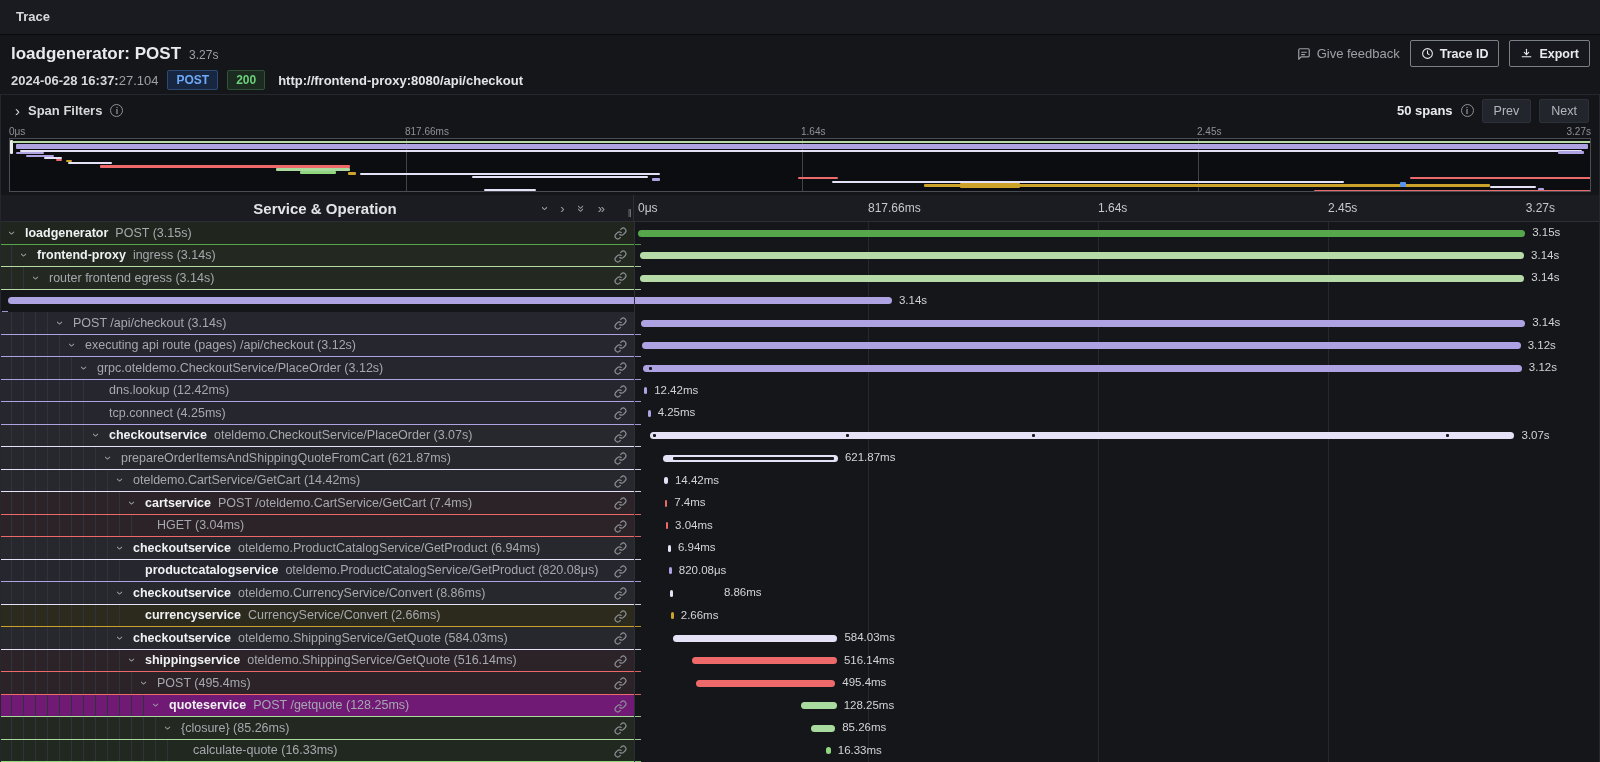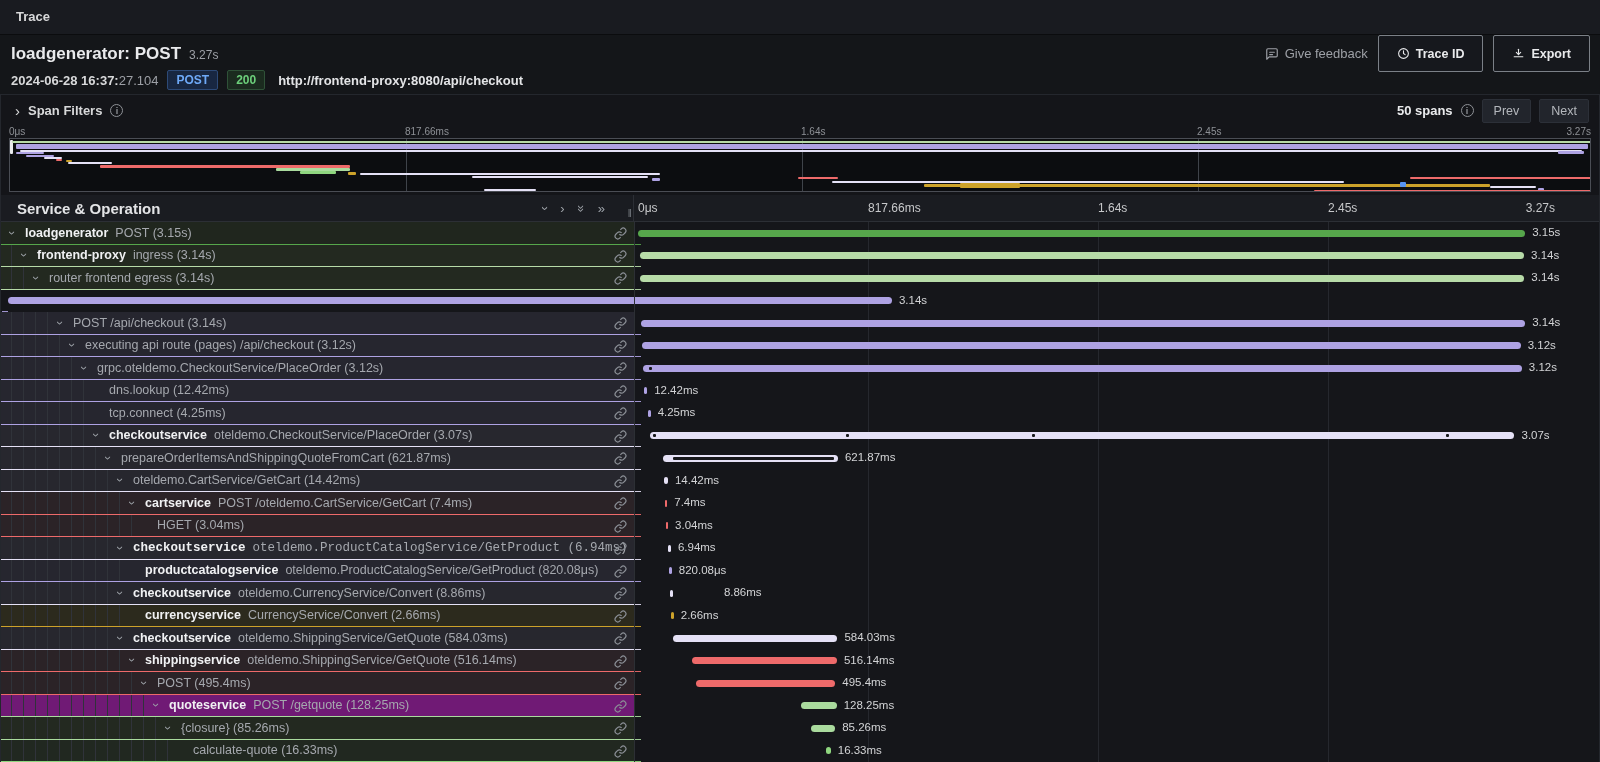--- a/index.html
+++ b/index.html
@@ -11,21 +11,21 @@
   .topbar { height:36px; background:#191b20; border-bottom:1px solid #0b0c0e; display:flex; align-items:center; padding:0 16px; }
   .topbar .ptitle { font-size:13px; font-weight:700; color:#d8d9da; }
 
   
   .titlerow { height:32px; display:flex; align-items:center; justify-content:space-between; padding:6px 10px 0 11px; }
   .ttl { display:flex; align-items:baseline; gap:8px; }
   .ttl .tmain { font-size:17px; font-weight:700; color:#e9eaec; }
   .ttl .tdur { font-size:12px; color:#9da0a6; }
   .tactions { display:flex; align-items:center; gap:10px; }
   .feedback { display:inline-flex; align-items:center; gap:6px; color:#9da0a6; font-size:13px; cursor:pointer;justify-content:space-between; }
-  .btn { display:inline-flex; align-items:center; gap:6px; height:37px; padding:0 18px; border:1px solid #7b8087; border-radius:2px; background:#16181d; color:#e9eaec; font-weight:700; font-size:12.5px; cursor:pointer; }
+  .btn { display:inline-flex; align-items:center; gap:6px; height:27px; padding:0 10px; border:1px solid #7b8087; border-radius:2px; background:#16181d; color:#e9eaec; font-weight:700; font-size:12.5px; cursor:pointer; }
   .icon-svg { stroke:#9da0a6; fill:none; stroke-width:2; stroke-linecap:round; stroke-linejoin:round; }
   .btn .icon-svg { stroke:#e9eaec; }
 
   
   .metarow { height:28px; display:flex; align-items:center; gap:9px; padding:0 11px; }
   .tstamp { font-size:13px; font-weight:700; color:#d8d9da; }
   .tstamp .sec { font-weight:400; color:#9da0a6; }
   .badge { font-size:12px; font-weight:700; padding:2px 8px; border-radius:2px; }
   .badge.method { color:#6ea9f7; background:#182741; border:1px solid #2d4a77; }
   .badge.status { color:#6ccf7a; background:#1b2b1f; border:1px solid #2f5238; }
@@ -46,21 +46,21 @@
 
   
   .mlabels { position:relative; height:12px; font-size:10px; color:#8e9196; }
   .mlabels span { position:absolute; top:0; }
   .mcanvas { position:relative; margin:0 8px; height:54px; background:#0c0d10; border:1px solid #4a4d54; overflow:hidden; cursor:col-resize; }
   .mgrid { position:absolute; top:0; bottom:0; width:1px; background:#3f434a; }
   .mseg { position:absolute; border-radius:1px; }
 
   
   .gridhead { height:27px; margin-top:3px; display:flex; border-bottom:1px solid #2c2f35; background:#1a1c21; }
-  .lhead { position:relative; width:633px; display:flex; align-items:center; padding-left:16px; border-right:1px solid #2c2f35; }
+  .lhead { position:relative; width:633px; display:flex; align-items:center; padding-left:16px; border-right:1px solid #2c2f35;justify-content:center; }
   .lhead .htitle { font-size:15px; font-weight:700; color:#e3e4e6; }
   .hicons { position:absolute; right:28px; display:flex; gap:13px; align-items:center; }
   .hico { color:#9da2a8; font-size:13px; line-height:1; cursor:pointer; display:inline-block; }
   .rot90 { transform:rotate(90deg); }
   .hdivider { position:absolute; right:1px; bottom:2px; color:#7b7f85; font-size:10px; cursor:ew-resize; }
   .rhead { position:relative; flex:1; font-size:12px; color:#c7c8ca; }
   .rhead span { position:absolute; top:6px; }
   .rt0{left:4px;} .rt1{left:234px;} .rt2{left:464px;} .rt3{left:694px;} .rt4{right:44px;}
 
   
@@ -584,21 +584,21 @@
               <span class="guide" style="left: 22px;"></span>
               <span class="guide" style="left: 34px;"></span>
               <span class="guide" style="left: 46px;"></span>
               <span class="guide" style="left: 58px;"></span>
               <span class="guide" style="left: 70px;"></span>
               <span class="guide" style="left: 82px;"></span>
               <span class="guide" style="left: 94px;"></span>
               <span class="guide" style="left: 106px;"></span>
             </span>
       <span class="chev" style="left: 114px;">›</span>
-      <span class="stext" style="padding-left: 132px; font-family: Liberation Mono, monospace;">
+      <span class="stext" style="padding-left: 132px;">
         <span class="sname">checkoutservice</span><span class="sop">oteldemo.ProductCatalogService/GetProduct (6.94ms)</span>
       </span>
       <span class="linkico">
         <svg width="13" height="13" viewBox="0 0 24 24">
                 <path d="M10 13a5 5 0 0 0 7.54.54l3-3a5 5 0 0 0-7.07-7.07l-1.72 1.71"></path>
                 <path d="M14 11a5 5 0 0 0-7.54-.54l-3 3a5 5 0 0 0 7.07 7.07l1.71-1.71"></path>
               </svg>
       </span>
     </div>
     <div class="tright">

